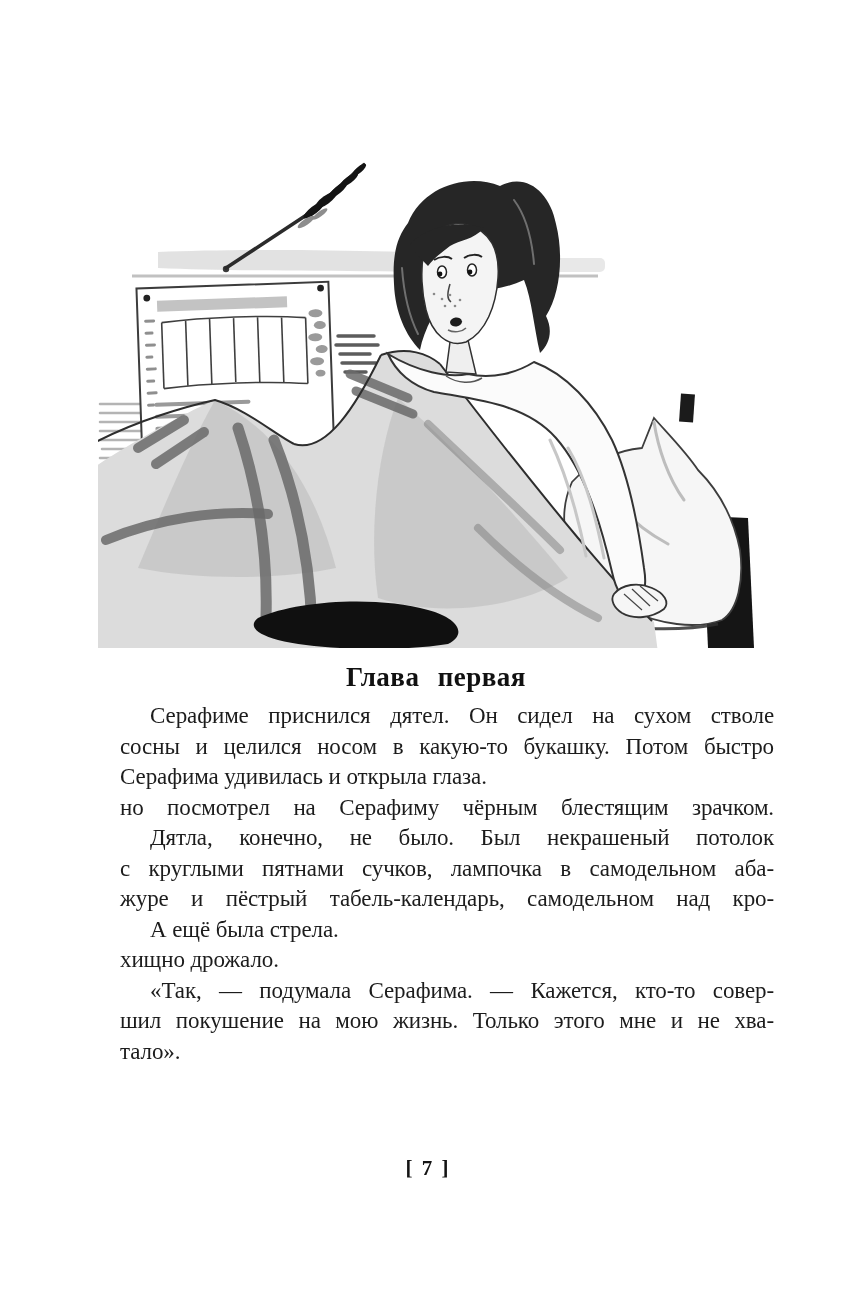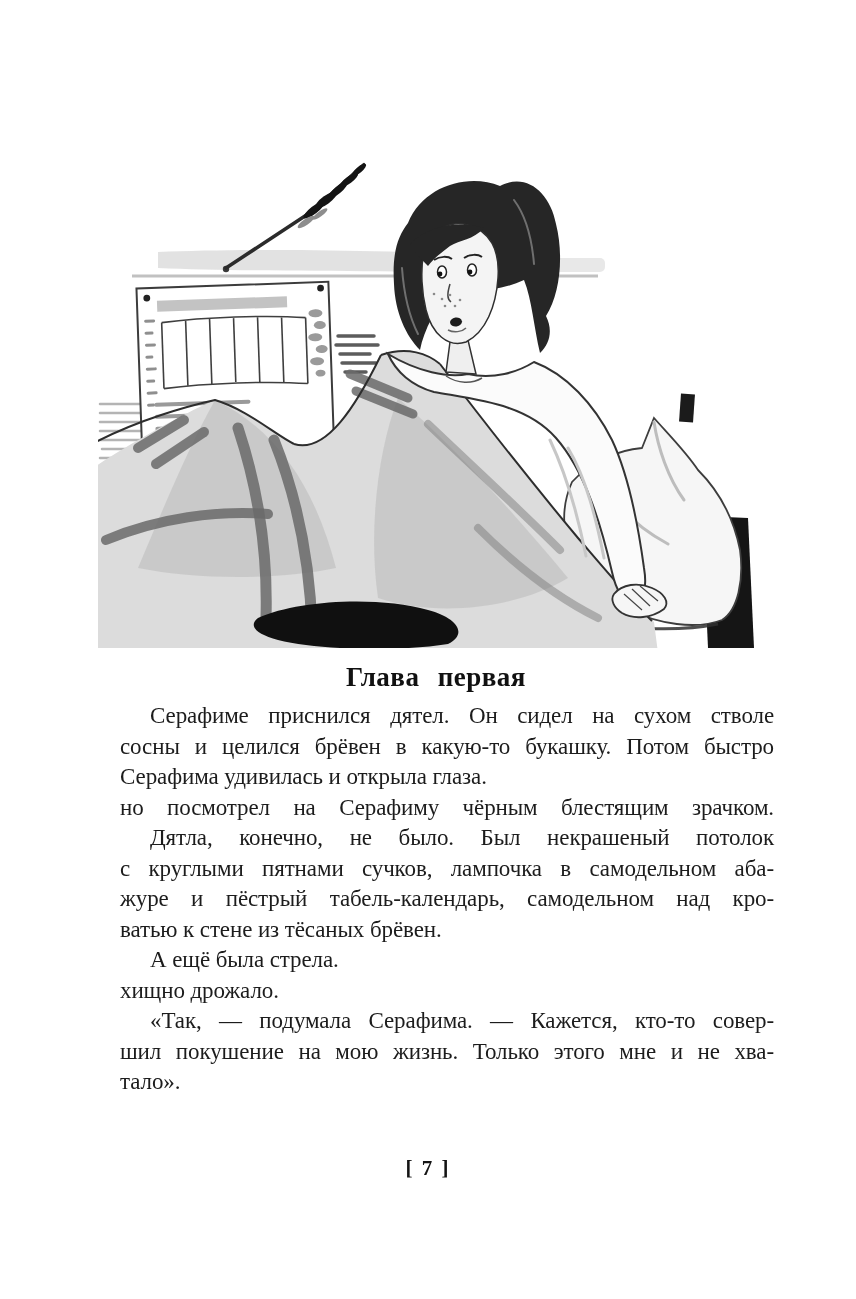--- a/index.html
+++ b/index.html
@@ -257,27 +257,26 @@
       </g>
       <ellipse cx="358" cy="174" rx="6" ry="4.5" fill="#1c1c1c" transform="rotate(-8 358 174)"></ellipse>
       <path d="M350,182 C356,185 364,184 368,180" fill="none" stroke="#666666" stroke-width="1.5"></path>
     </g>
   </svg>
 
   <h1 class="chapter-title">Глава первая</h1>
 
   <div class="body-text" id="body-text">
       <div class="line first">Серафиме приснился дятел. Он сидел на сухом стволе</div>
-      <div class="line">сосны и целился брёвен в какую-то букашку. Потом быстро</div>
+      <div class="line">сосны и целился носом в какую-то букашку. Потом быстро</div>
       <div class="line last">Серафима удивилась и открыла глаза.</div>
       <div class="line">но посмотрел на Серафиму чёрным блестящим зрачком.</div>
       <div class="line first">Дятла, конечно, не было. Был некрашеный потолок</div>
       <div class="line">с круглыми пятнами сучков, лампочка в самодельном аба-</div>
       <div class="line">журе и пёстрый табель-календарь, самодельном над кро-</div>
-      <div class="line last">ватью к стене из тёсаных брёвен.</div>
       <div class="line first last">А ещё была стрела.</div>
       <div class="line last">хищно дрожало.</div>
       <div class="line first">«Так, — подумала Серафима. — Кажется, кто-то совер-</div>
       <div class="line">шил покушение на мою жизнь. Только этого мне и не хва-</div>
       <div class="line last">тало».</div>
     </div>
 
   <div class="page-number">[ 7 ]</div>
 
 </div>

